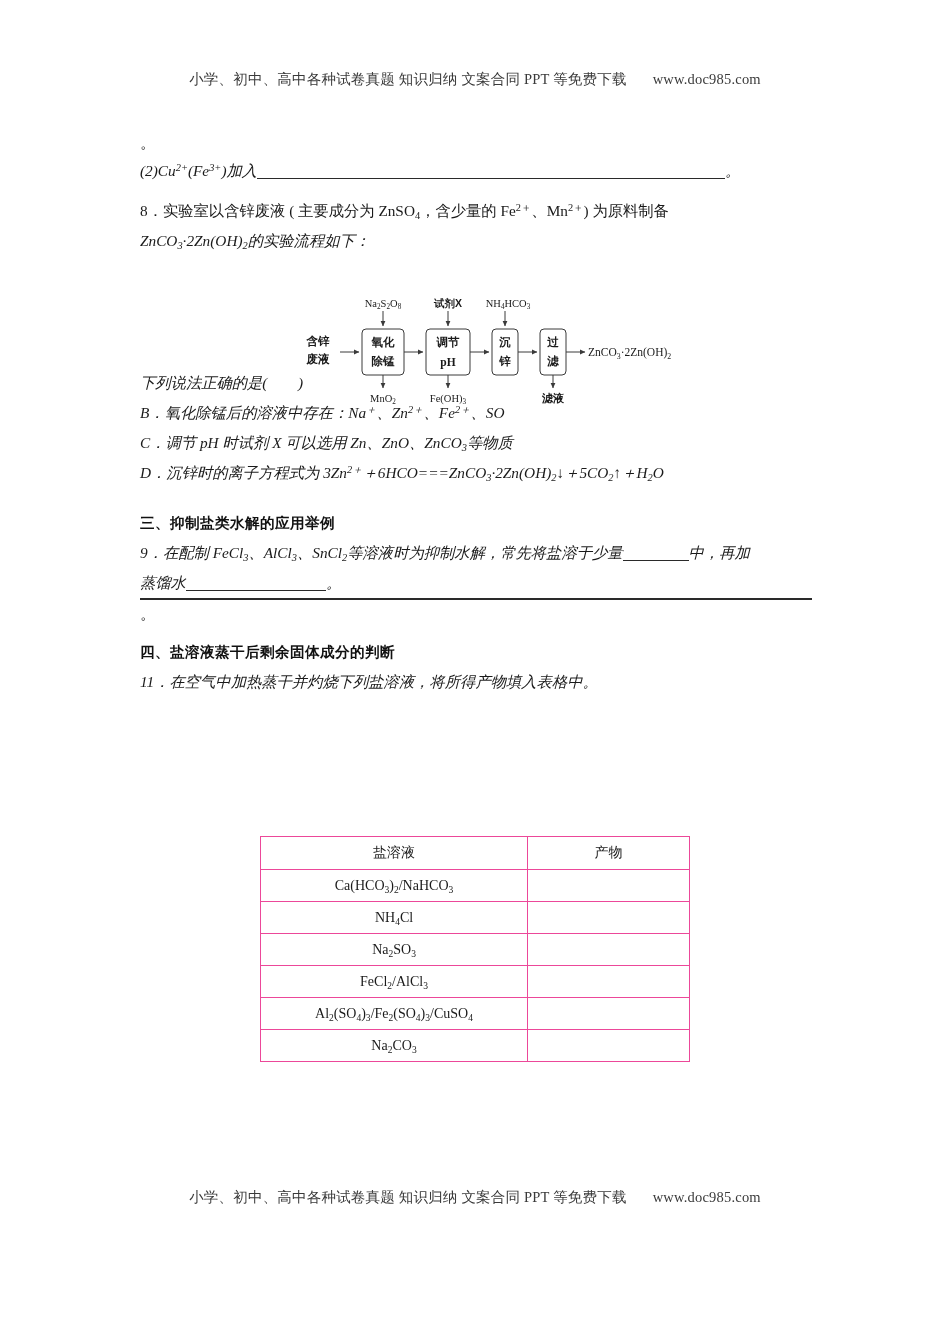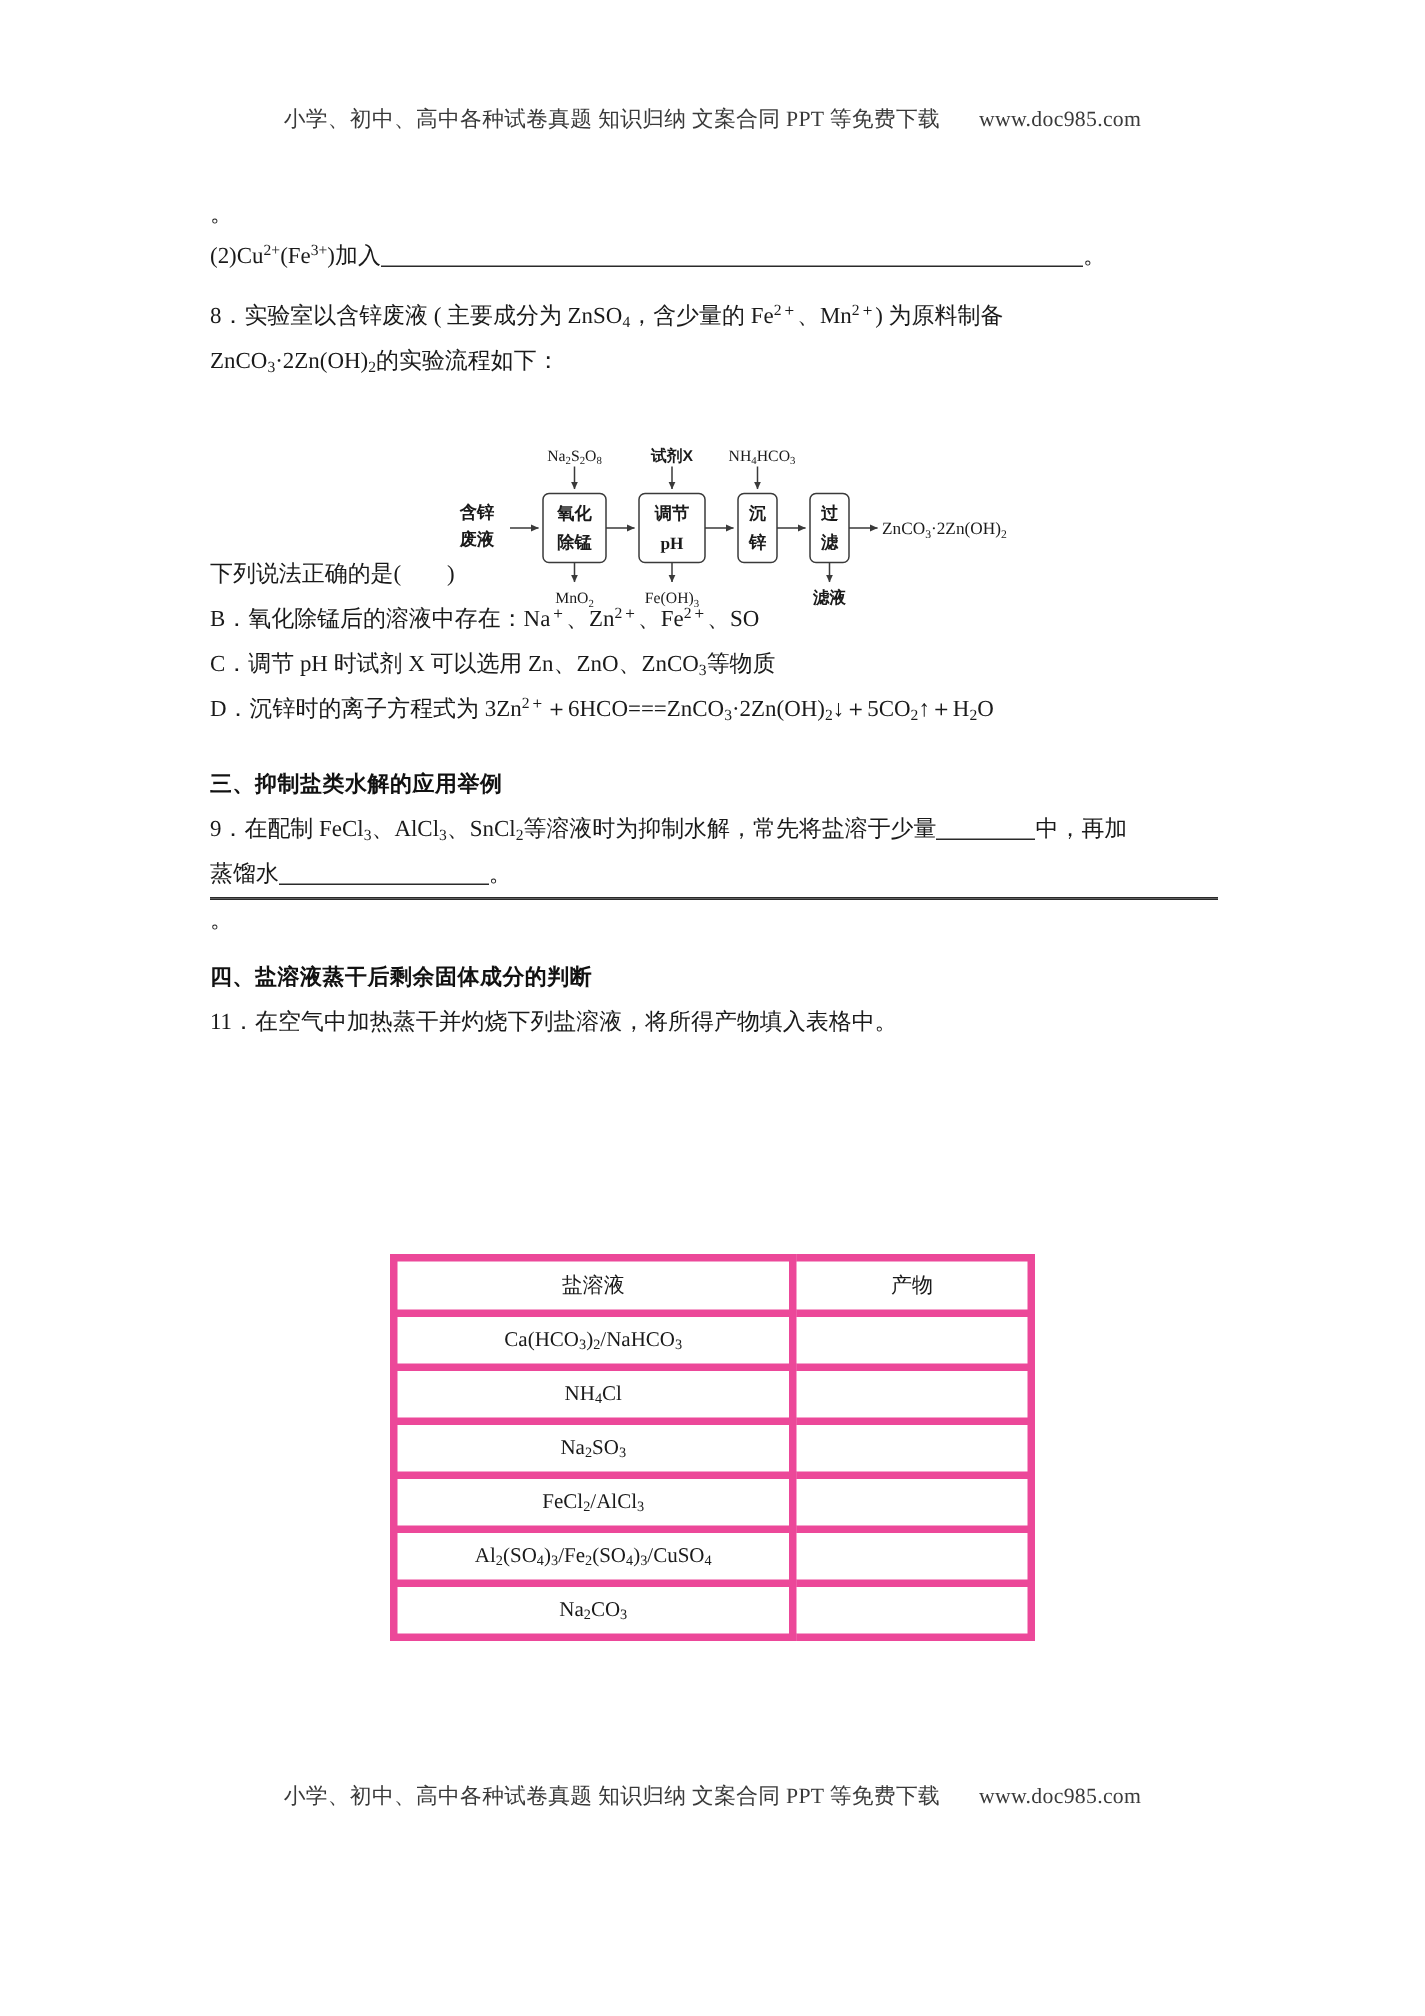--- a/index.html
+++ b/index.html
@@ -48,20 +48,21 @@
     left: 140px;
     top: 130px;
     width: 672px;
   }
 
   .line {
     font-size: 15.3px;
     line-height: 30px;
     margin: 0;
     white-space: nowrap;
+    font-style: italic;
   }
 
   .just2 {
     font-size: 15.3px;
     line-height: 31px;
     margin: 0;
     text-align: justify;
     text-justify: inter-ideograph;
   }
 
@@ -118,21 +119,21 @@
     position: absolute;
     left: 260px;
     top: 836px;
   }
   table.salt {
     border-collapse: collapse;
     width: 430px;
     font-size: 14px;
   }
   table.salt td {
-    border: 5px solid #ec4899;
+    border: 1px solid #ec4899;
     height: 31px;
     text-align: center;
     vertical-align: middle;
     padding: 0 4px;
   }
   table.salt td.c1 { width: 266px; }
   table.salt td.c2 { width: 164px; }
   table.salt tr.head td { height: 32px; }
 </style>
 </head>

